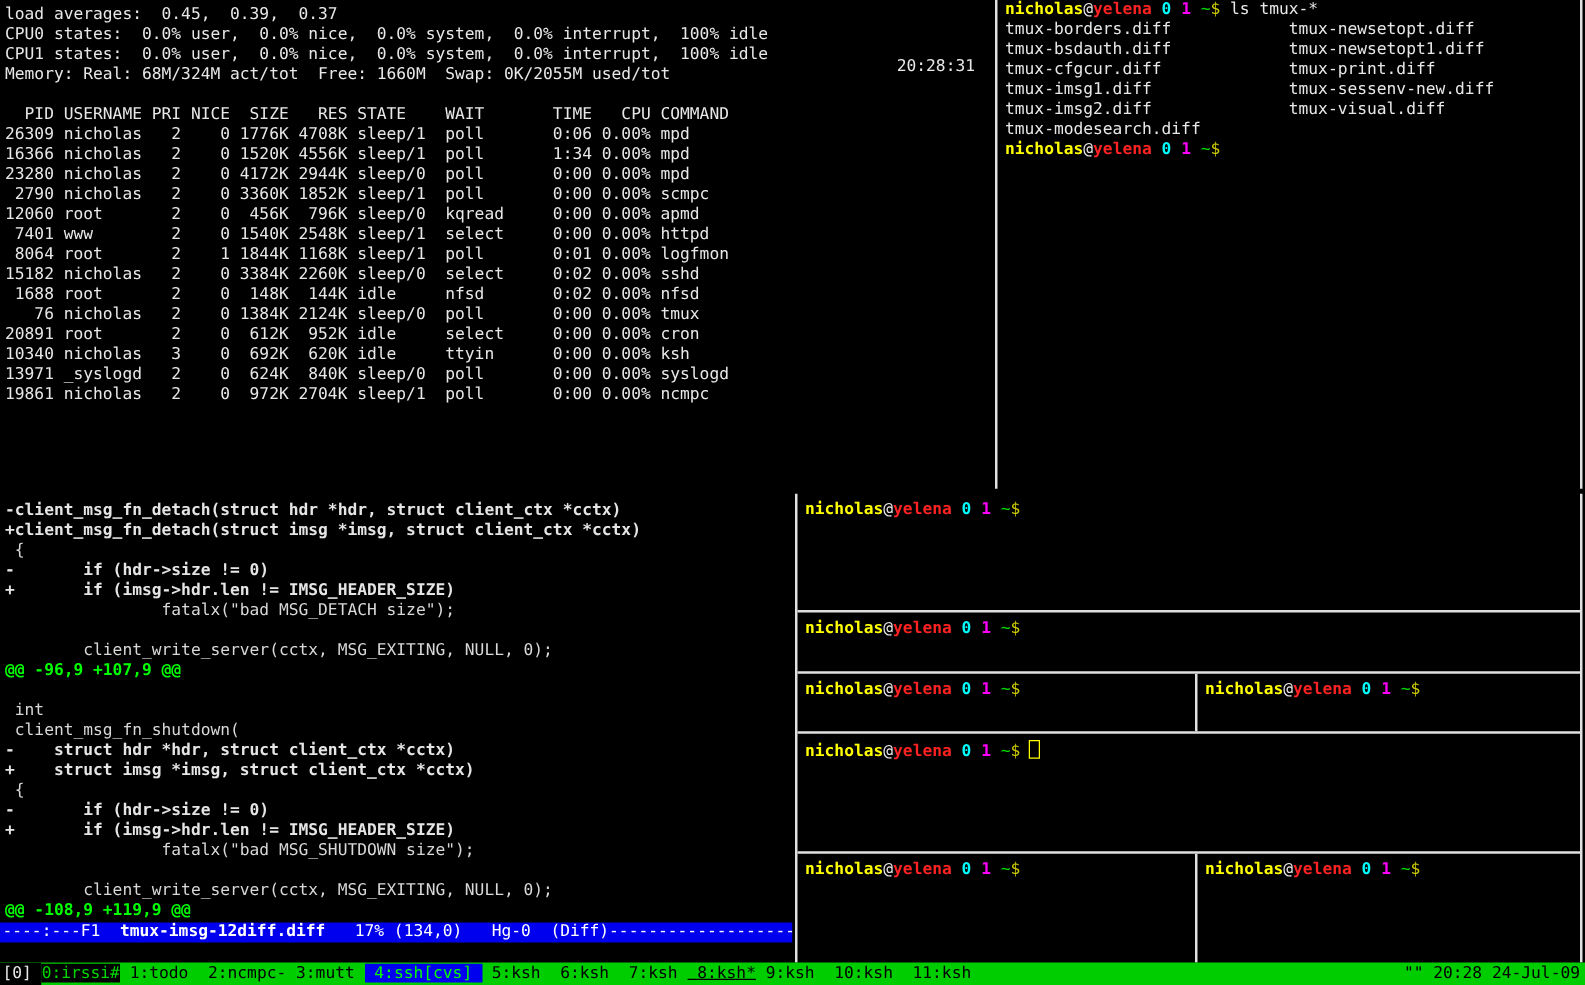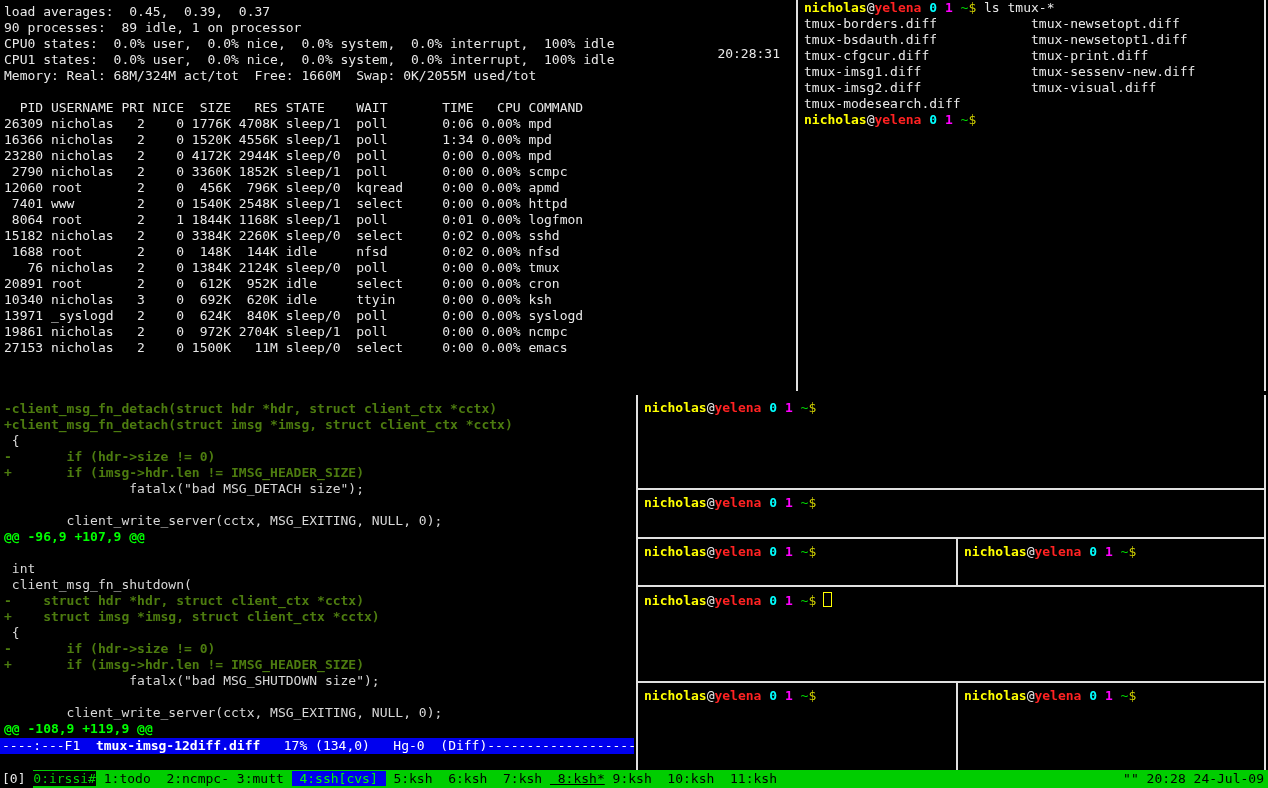--- a/index.html
+++ b/index.html
@@ -22,21 +22,21 @@
   .cmd{color:#e8e8e8;}
   
   #pane-top{left:0;top:0;width:794px;height:391px;padding:4px 0 0 4px;}
   #top-clock{position:absolute;top:4px;right:18px;color:#e8e8e8;margin-top:42px;}
   
   #pane-ls{left:800px;top:0;width:464px;height:391px;padding:0 0 0 4px;}
   .col0{display:inline-block;width:227px;}
   
   #pane-emacs{left:0;top:395px;width:634px;height:375px;}
   #emacs-lines{position:absolute;top:6px;left:4px;right:0;}
-  .l-del,.l-add{color:#4d7c0f;font-weight:bold;}
+  .l-del,.l-add{color:#e5e5e5;font-weight:bold;}
   .l-hunk{color:#00ff00;font-weight:bold;}
   .l-ctx{color:#d8d8d8;}
   #emacs-modeline{position:absolute;left:0;right:0;top:343px;height:16px;background:#0000ee;color:#ffffff;white-space:pre;overflow:hidden;padding-left:2px;}
   #emacs-modeline .fname{font-weight:bold;color:#ffffff;}
   
   #right-region{position:absolute;left:638px;top:395px;width:626px;height:375px;}
   .rpane{position:absolute;overflow:hidden;padding:5px 0 0 6px;}
   #rp1{left:0;top:0;width:626px;height:93px;}
   #rp2{left:0;top:95px;width:626px;height:47px;}
   #rp3{left:0;top:144px;width:318px;height:46px;}
@@ -57,21 +57,20 @@
 </style>
 </head>
 <body>
 
 <div id="screen">
 
   <div class="pane" id="pane-top">
     <span id="top-clock">20:28:31</span>
     <div id="top-summary">
         <pre>load averages:  0.45,  0.39,  0.37</pre>
-        <pre>90 processes:  89 idle, 1 on processor</pre>
         <pre>CPU0 states:  0.0% user,  0.0% nice,  0.0% system,  0.0% interrupt,  100% idle</pre>
         <pre>CPU1 states:  0.0% user,  0.0% nice,  0.0% system,  0.0% interrupt,  100% idle</pre>
         <pre>Memory: Real: 68M/324M act/tot  Free: 1660M  Swap: 0K/2055M used/tot</pre>
       </div>
     <pre> </pre>
     <pre id="top-header">  PID USERNAME PRI NICE  SIZE   RES STATE    WAIT       TIME   CPU COMMAND</pre>
     <div id="top-rows">
         <pre>26309 nicholas   2    0 1776K 4708K sleep/1  poll       0:06 0.00% mpd</pre>
         <pre>16366 nicholas   2    0 1520K 4556K sleep/1  poll       1:34 0.00% mpd</pre>
         <pre>23280 nicholas   2    0 4172K 2944K sleep/0  poll       0:00 0.00% mpd</pre>
@@ -79,21 +78,20 @@
         <pre>12060 root       2    0  456K  796K sleep/0  kqread     0:00 0.00% apmd</pre>
         <pre> 7401 www        2    0 1540K 2548K sleep/1  select     0:00 0.00% httpd</pre>
         <pre> 8064 root       2    1 1844K 1168K sleep/1  poll       0:01 0.00% logfmon</pre>
         <pre>15182 nicholas   2    0 3384K 2260K sleep/0  select     0:02 0.00% sshd</pre>
         <pre> 1688 root       2    0  148K  144K idle     nfsd       0:02 0.00% nfsd</pre>
         <pre>   76 nicholas   2    0 1384K 2124K sleep/0  poll       0:00 0.00% tmux</pre>
         <pre>20891 root       2    0  612K  952K idle     select     0:00 0.00% cron</pre>
         <pre>10340 nicholas   3    0  692K  620K idle     ttyin      0:00 0.00% ksh</pre>
         <pre>13971 _syslogd   2    0  624K  840K sleep/0  poll       0:00 0.00% syslogd</pre>
         <pre>19861 nicholas   2    0  972K 2704K sleep/1  poll       0:00 0.00% ncmpc</pre>
-        <pre>27153 nicholas   2    0 1500K   11M sleep/0  select     0:00 0.00% emacs</pre>
       </div>
   </div>
 
   <div class="vline" style="left:796px;top:0;width:2px;height:391px;"></div>
 
   <div class="pane" id="pane-ls">
       <pre><span class="p-user">nicholas</span><span class="p-at">@</span><span class="p-host">yelena</span> <span class="p-n0">0</span> <span class="p-n1">1</span> <span class="p-tilde">~</span><span class="p-dollar">$</span><span class="cmd"> ls tmux-*</span></pre>
       <pre><span class="col0">tmux-borders.diff</span><span>tmux-newsetopt.diff</span></pre>
       <pre><span class="col0">tmux-bsdauth.diff</span><span>tmux-newsetopt1.diff</span></pre>
       <pre><span class="col0">tmux-cfgcur.diff</span><span>tmux-print.diff</span></pre>

